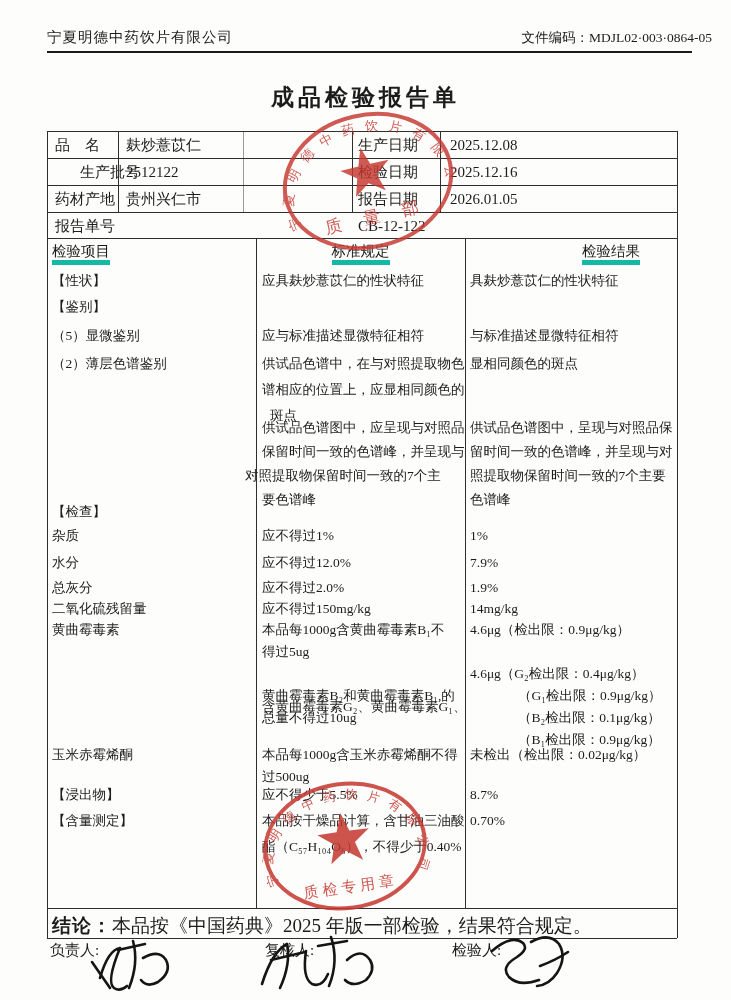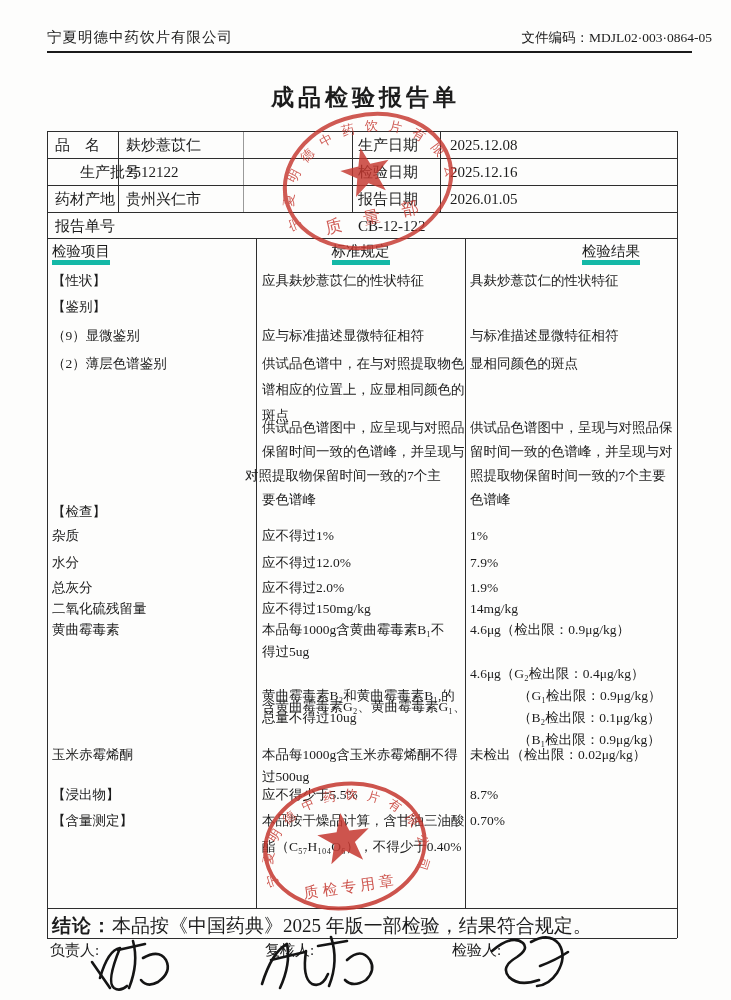--- a/index.html
+++ b/index.html
@@ -71,36 +71,36 @@
 <div class="h" style="left:47px;top:908px;width:630px;"></div>
 <div class="h" style="left:47px;top:938px;width:630px;"></div>
 
 <div class="col-header" style="left:52px;top:242px;"><span>检验项目</span></div>
 <div class="col-header" style="left:256px;top:242px;width:209px;text-align:center;"><span>标准规定</span></div>
 <div class="col-header" style="left:465px;top:242px;width:212px;text-align:center;margin-left:40px;"><span>检验结果</span></div>
 
 <div id="lines-layer">
     <div class="line" style="left: 52px; top: 272px;">【性状】</div>
     <div class="line" style="left: 52px; top: 298px;">【鉴别】</div>
-    <div class="line" style="left: 52px; top: 327px;">（9）显微鉴别</div>
+    <div class="line" style="left: 52px; top: 327px;">（5）显微鉴别</div>
     <div class="line" style="left: 52px; top: 355px;">（2）薄层色谱鉴别</div>
     <div class="line" style="left: 52px; top: 503px;">【检查】</div>
     <div class="line" style="left: 52px; top: 527px;">杂质</div>
     <div class="line" style="left: 52px; top: 554px;">水分</div>
     <div class="line" style="left: 52px; top: 579px;">总灰分</div>
     <div class="line" style="left: 52px; top: 600px;">二氧化硫残留量</div>
     <div class="line" style="left: 52px; top: 621px;">黄曲霉毒素</div>
     <div class="line" style="left: 52px; top: 746px;">玉米赤霉烯酮</div>
     <div class="line" style="left: 52px; top: 786px;">【浸出物】</div>
     <div class="line" style="left: 52px; top: 812px;">【含量测定】</div>
     <div class="line" style="left: 262px; top: 272px;">应具麸炒薏苡仁的性状特征</div>
     <div class="line" style="left: 262px; top: 327px;">应与标准描述显微特征相符</div>
     <div class="line" style="left: 262px; top: 355px;">供试品色谱中，在与对照提取物色</div>
     <div class="line" style="left: 262px; top: 381px;">谱相应的位置上，应显相同颜色的</div>
-    <div class="line" style="left: 262px; top: 407px;">斑点</div>
+    <div class="line" style="left: 270px; top: 407px;">斑点</div>
     <div class="line" style="left: 262px; top: 419px;">供试品色谱图中，应呈现与对照品</div>
     <div class="line" style="left: 262px; top: 443px;">保留时间一致的色谱峰，并呈现与</div>
     <div class="line" style="left: 245px; top: 467px;">对照提取物保留时间一致的7个主</div>
     <div class="line" style="left: 262px; top: 491px;">要色谱峰</div>
     <div class="line" style="left: 262px; top: 527px;">应不得过1%</div>
     <div class="line" style="left: 262px; top: 554px;">应不得过12.0%</div>
     <div class="line" style="left: 262px; top: 579px;">应不得过2.0%</div>
     <div class="line" style="left: 262px; top: 600px;">应不得过150mg/kg</div>
     <div class="line" style="left: 262px; top: 621px;">本品每1000g含黄曲霉毒素B₁不</div>
     <div class="line" style="left: 262px; top: 643px;">得过5ug</div>

